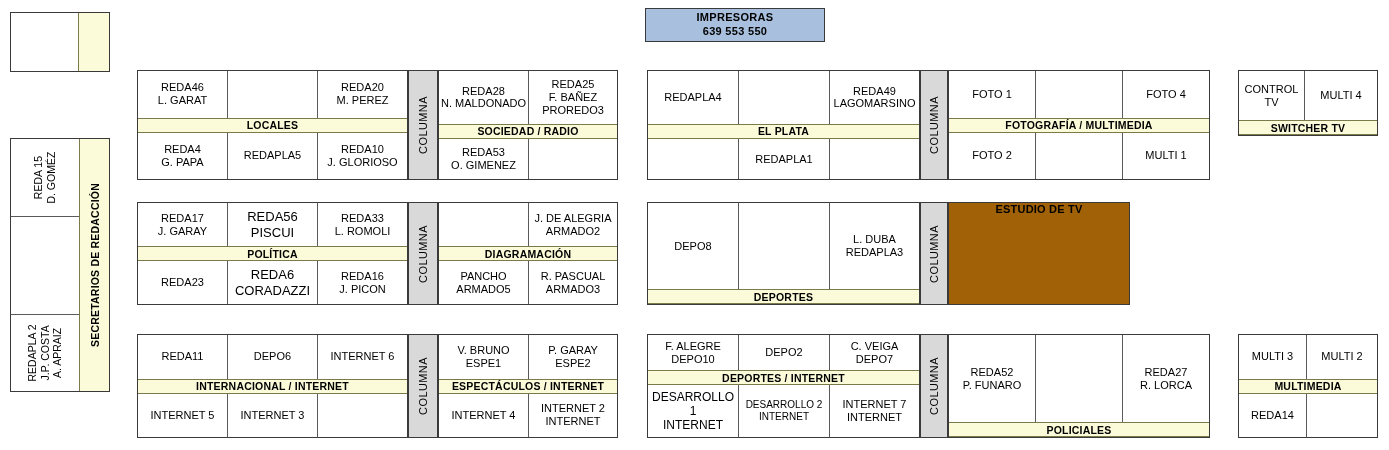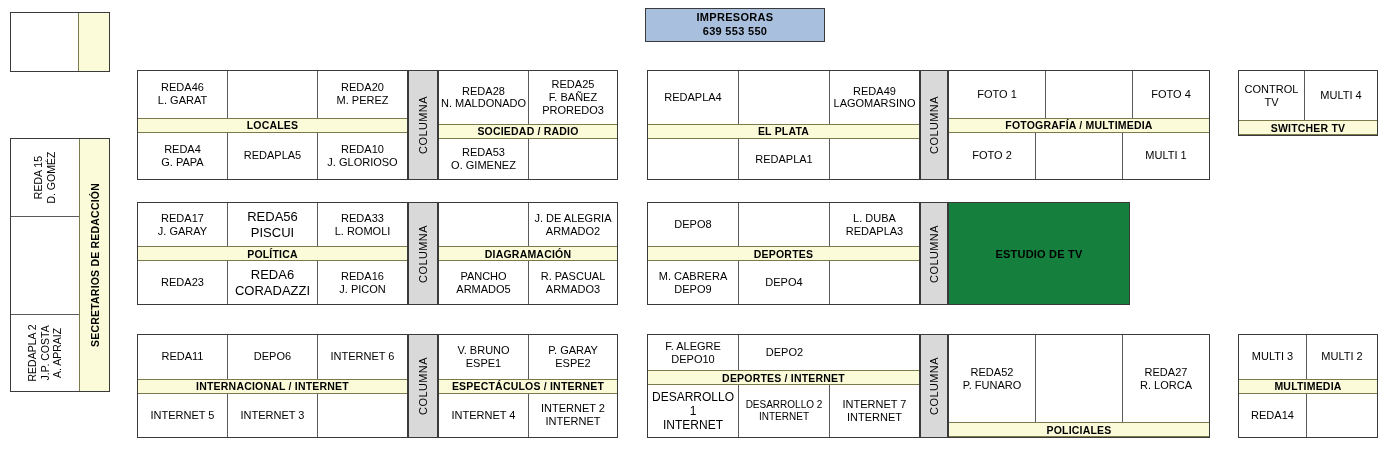--- a/index.html
+++ b/index.html
@@ -80,24 +80,24 @@
     transform:rotate(-90deg);
     white-space:nowrap;
     font-size:11px;
     letter-spacing:.4px;
   }
 
   
   .studio{
     position:absolute;
     box-sizing:border-box;
-    background:#15803d;
-    border:1.5px solid #3a3a3a;
-    display:flex;
-    align-items:center;
+    background:#a16207;
+    border:1.5px solid #3a3a3a;
+    display:flex;
+    align-items:flex-start;
     justify-content:center;
     font-size:11px;
     font-weight:bold;
     letter-spacing:.2px;
   }
 
   
   .printers{
     position:absolute;
     box-sizing:border-box;
@@ -264,21 +264,21 @@
       <div class="cell" style="flex:1 1 auto;"></div>
     </div>
   </div>
 
   <div class="columna" style="left:920px;top:70px;width:28px;height:110px;">
     <span>COLUMNA</span>
   </div>
 
   <div class="grid" style="left:948px;top:70px;width:262px;height:110px;">
     <div class="row">
-      <div class="cell" style="width:97px;">FOTO 1</div>
+      <div class="cell" style="width:87px;">FOTO 1</div>
       <div class="cell" style="width:87px;"></div>
       <div class="cell" style="flex:1 1 auto;">FOTO 4</div>
     </div>
     <div class="band">FOTOGRAFÍA / MULTIMEDIA</div>
     <div class="row">
       <div class="cell" style="width:87px;">FOTO 2</div>
       <div class="cell" style="width:87px;"></div>
       <div class="cell" style="flex:1 1 auto;">MULTI 1</div>
     </div>
   </div>
@@ -330,26 +330,20 @@
   </div>
 
   <div class="grid" style="left:647px;top:202px;width:273px;height:103px;">
     <div class="row">
       <div class="cell" style="width:91px;">DEPO8</div>
       <div class="cell" style="width:91px;"></div>
       <div class="cell" style="flex:1 1 auto;">L. DUBA
 REDAPLA3</div>
     </div>
     <div class="band">DEPORTES</div>
-    <div class="row">
-      <div class="cell" style="width:91px;">M. CABRERA
-DEPO9</div>
-      <div class="cell" style="width:91px;">DEPO4</div>
-      <div class="cell" style="flex:1 1 auto;"></div>
-    </div>
   </div>
 
   <div class="columna" style="left:920px;top:202px;width:28px;height:103px;">
     <span>COLUMNA</span>
   </div>
 
   <div class="studio" style="left:948px;top:202px;width:182px;height:103px;">
     <span>ESTUDIO DE TV</span>
   </div>
 
@@ -384,20 +378,22 @@
       <div class="cell" style="flex:1 1 auto;">INTERNET 2
 INTERNET</div>
     </div>
   </div>
 
   <div class="grid" style="left:647px;top:334px;width:273px;height:104px;">
     <div class="row">
       <div class="cell" style="width:91px;">F. ALEGRE
 DEPO10</div>
       <div class="cell" style="width:91px;">DEPO2</div>
+      <div class="cell" style="flex:1 1 auto;">C. VEIGA
+DEPO7</div>
     </div>
     <div class="band">DEPORTES / INTERNET</div>
     <div class="row">
       <div class="cell" style="width:91px;font-size:12px;">DESARROLLO 1
 INTERNET</div>
       <div class="cell" style="width:91px;font-size:10px;">DESARROLLO 2
 INTERNET</div>
       <div class="cell" style="flex:1 1 auto;">INTERNET 7
 INTERNET</div>
     </div>

